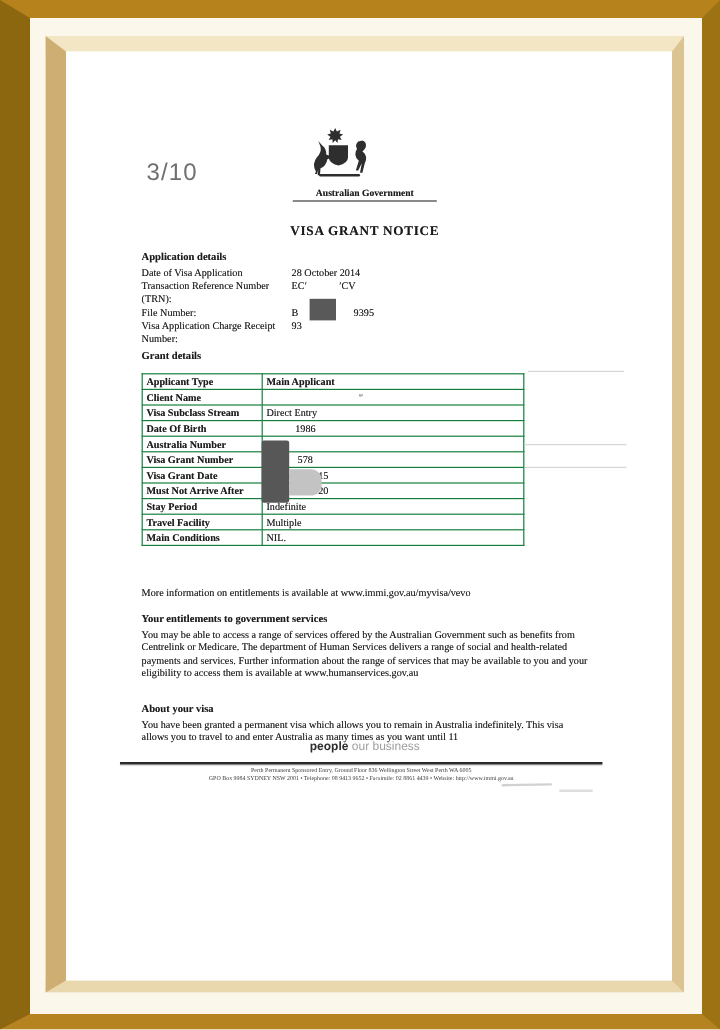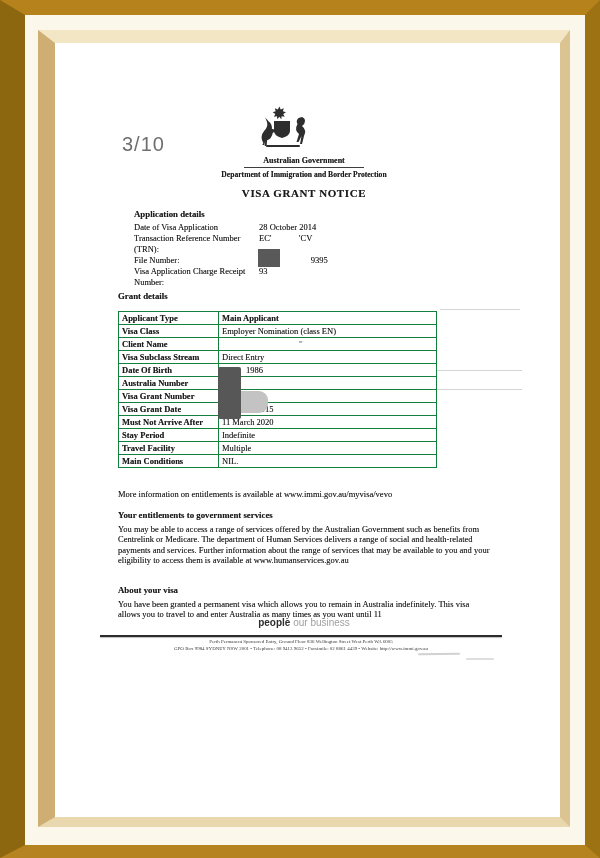--- a/index.html
+++ b/index.html
@@ -16,21 +16,21 @@
     font-size:8.5px;text-shadow:0 0 0.5px rgba(40,40,40,.55);}
   .page-num{position:absolute;left:4px;top:30px;font-family:"Liberation Sans",sans-serif;
     font-size:20px;color:#6f6f6f;letter-spacing:1px;text-shadow:none;}
   .doc-header{position:absolute;top:2px;left:0;right:0;text-align:center;}
   .arms{display:inline-block;transform:translateX(-21px);}
   .gov{font-weight:bold;font-size:8px;margin-top:1px;}
   .gov-line{width:120px;margin:2px auto 2px auto;border:0;border-top:1px solid #3d3d3d;}
   .dept{font-weight:bold;font-size:7.6px;}
   .title{position:absolute;top:84px;left:0;right:0;text-align:center;
     font-weight:bold;font-size:11px;letter-spacing:.6px;}
-  .app{position:absolute;top:106px;left:16px;width:300px;}
+  .app{position:absolute;top:106px;left:0;width:300px;}
   .sec-h{font-weight:bold;font-size:8.8px;margin:0 0 3px 0;}
   .kv{display:grid;grid-template-columns:125px 1fr;line-height:10.9px;}
   .kv .v{white-space:nowrap;}
   .sp27{display:inline-block;width:27px;}
   .sp46{display:inline-block;width:46px;}
   .grant-h{position:absolute;top:188px;left:0;}
   .gtable{position:absolute;top:208px;left:0;border-collapse:collapse;width:319px;}
   .gtable td{border:1px solid #15803d;height:12px;padding:0 3px;font-size:8.5px;vertical-align:middle;}
   .gtable td.c1{width:93px;font-weight:bold;}
   .gtable td.bold-val{font-weight:bold;}
@@ -76,21 +76,20 @@
             <g fill="#2e2e2e">
               <path d="M27 4 l1.6 3.2 3.4 -1.4 -1 3.4 3.4 1 -3 2 1.6 3 -3.4 -.6 -.4 3.4 -2.2 -2.6 -2.2 2.6 -.4 -3.4 -3.4 .6 1.6 -3 -3 -2 3.4 -1 -1 -3.4 3.4 1.4 z" transform="translate(1,-2) scale(0.9)"></path>
               <path d="M20 16 h16 v10 q0 5 -8 7 q-8 -2 -8 -7 z"></path>
               <path d="M14 38 q-4 -7 1 -13 q4 -4 3 -9 l-2 -5 3.5 4 q4 3 3.5 8 l6 2 -5 2 q-1 6 -6 8 l-0.5 6 -2 0 0.5 -5 -1 4 -2 0 z" transform="translate(-4,2) scale(0.95)"></path>
               <path d="M46 10 q3 1 3 4 q0 3 -3 5 q5 4 2 10 l-2 8 -2 0 1.5 -8 -3 6 -2 0 2.5 -8 q-5 -4 -1.5 -10 q-2 -3 1 -6 z" transform="translate(2,2)"></path>
               <rect x="12" y="40" width="34" height="2" rx="1"></rect>
             </g>
           </svg>
           <div class="gov">Australian Government</div>
           <hr class="gov-line">
-          <div class="dept">Department of Immigration and Border Protection</div>
         </div>
 
         <div class="title">VISA GRANT NOTICE</div>
 
         <div class="app">
           <div class="sec-h">Application details</div>
           <div class="kv">
             <div>Date of Visa Application</div>
             <div class="v">28 October 2014</div>
 
@@ -105,24 +104,20 @@
           </div>
         </div>
 
         <div class="grant-h sec-h">Grant details</div>
 
         <table class="gtable">
           <tbody>
             <tr>
                 <td class="c1">Applicant Type</td>
                 <td class="bold-val">Main Applicant</td>
-              </tr>
-            <tr>
-                <td class="c1">Visa Class</td>
-                <td>Employer Nomination (class EN)</td>
               </tr>
             <tr>
                 <td class="c1">Client Name</td>
                 <td class="client">‴</td>
               </tr>
             <tr>
                 <td class="c1">Visa Subclass Stream</td>
                 <td>Direct Entry</td>
               </tr>
             <tr>

